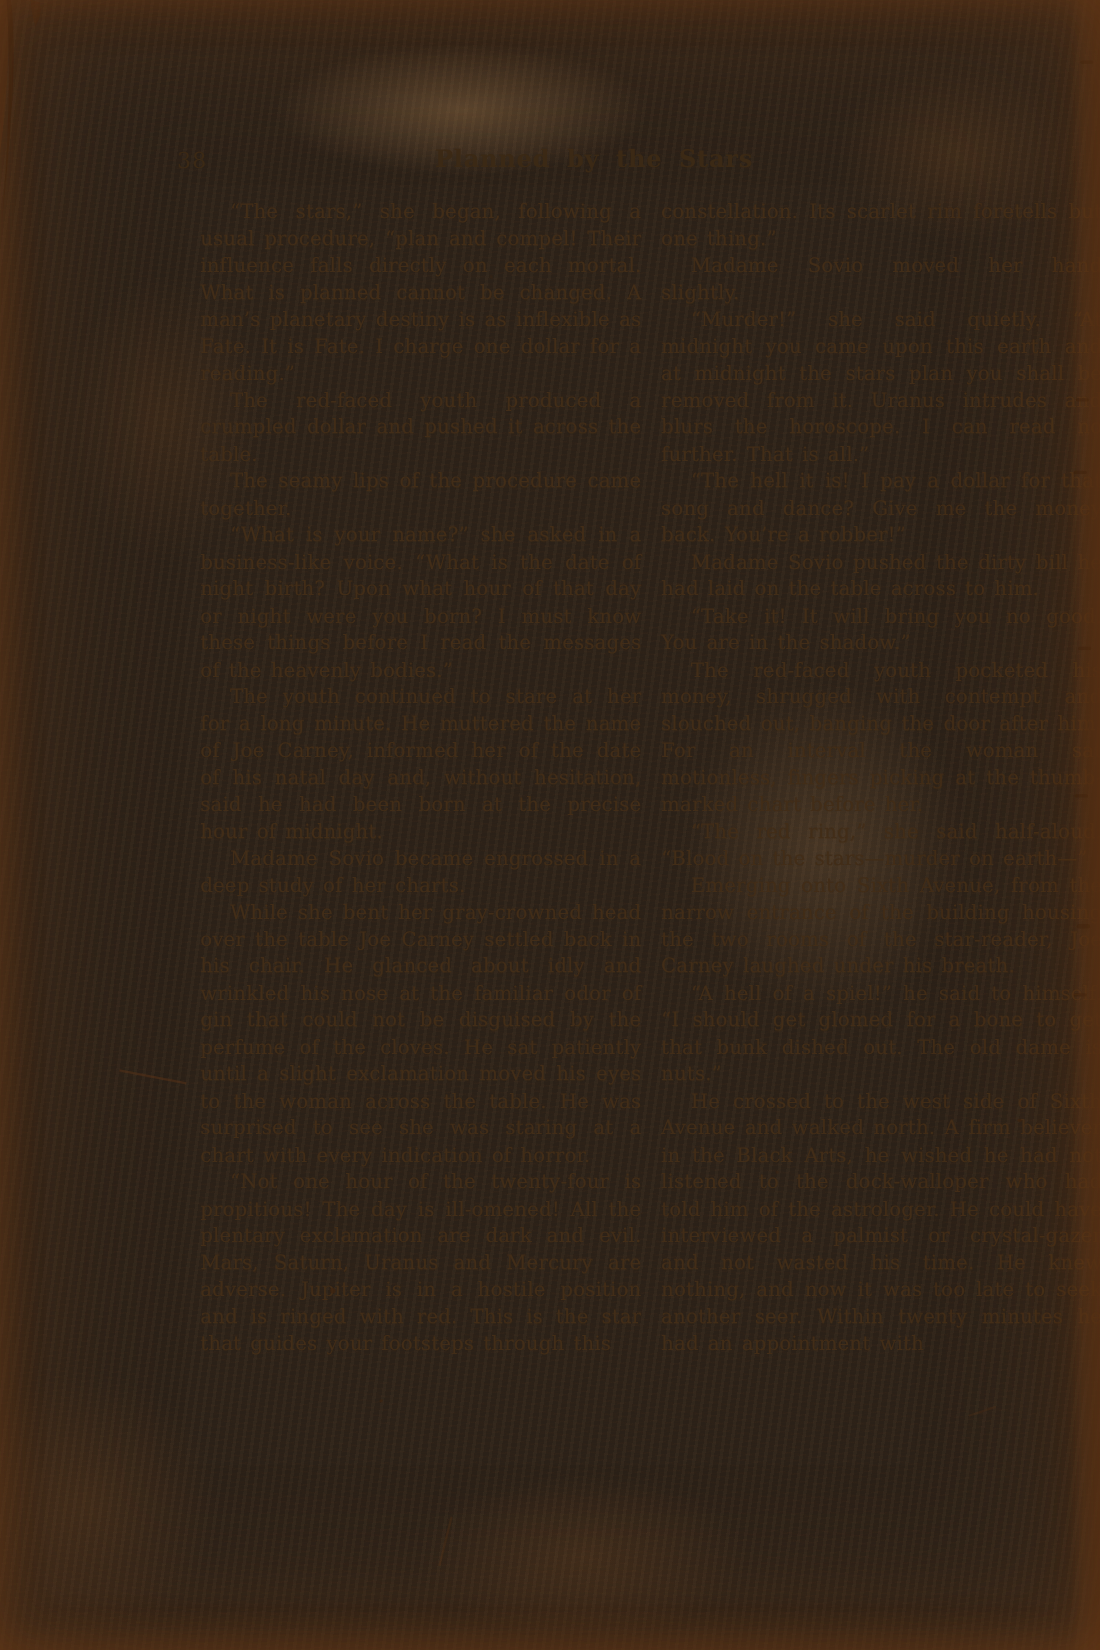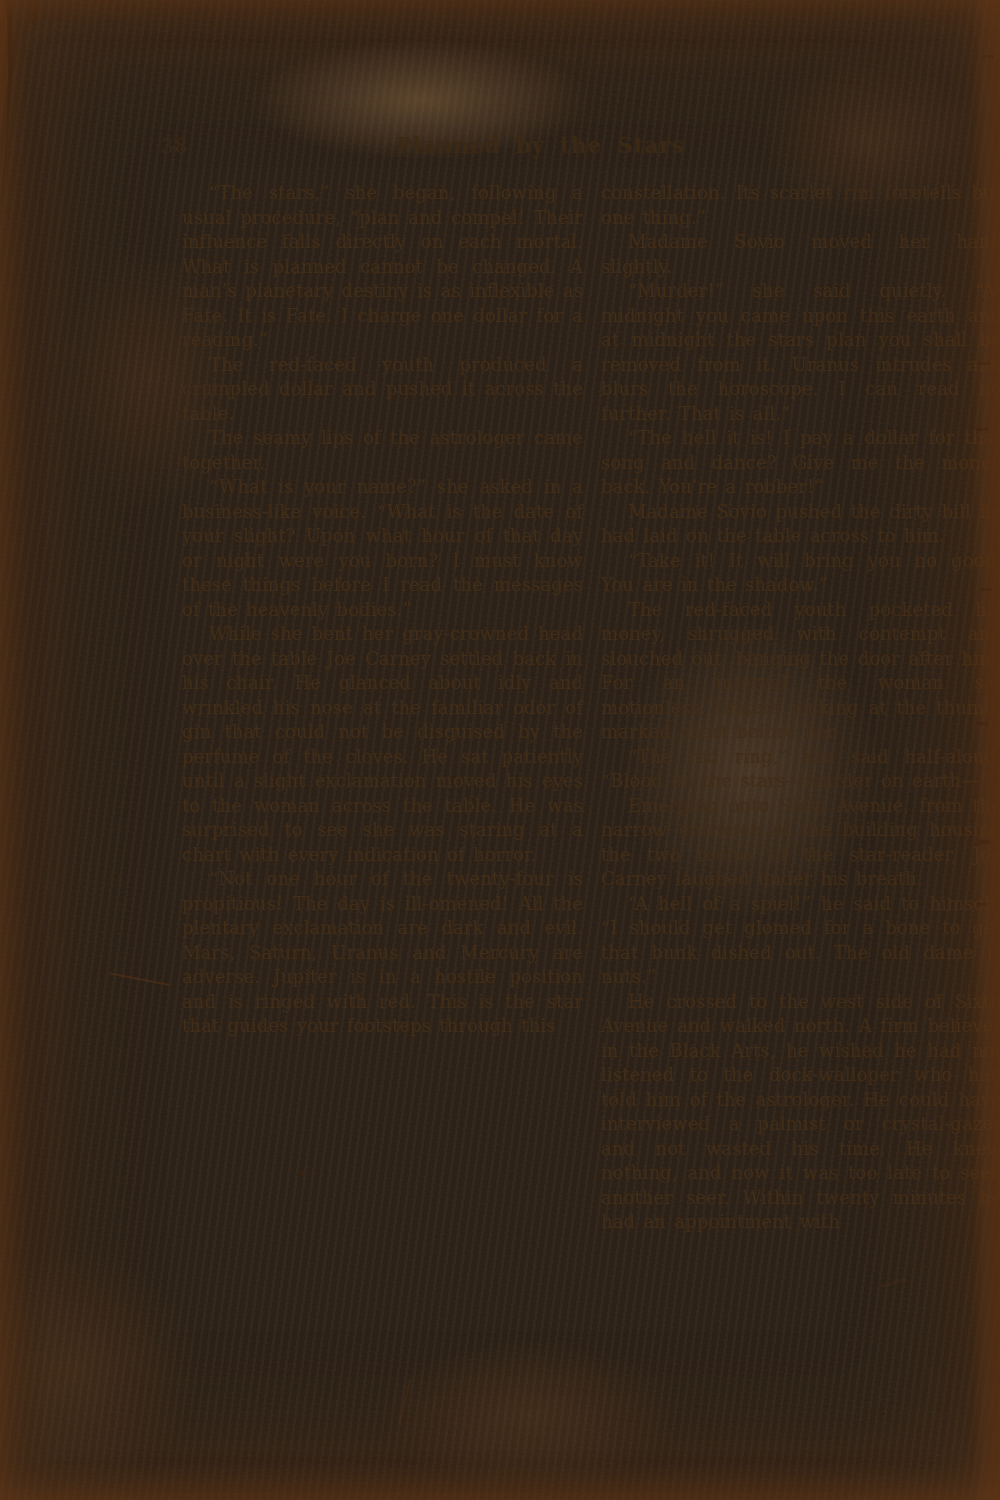--- a/index.html
+++ b/index.html
@@ -126,22 +126,24 @@
 
   <div class="header">
     <div class="page-number">38</div>
     <div class="running-title">Planned by the Stars</div>
   </div>
 
   <div class="columns">
     <div class="column">
       <p>“The stars,” she began, following a usual procedure, “plan and compel! Their influence falls directly on each mortal.  What is planned cannot be changed.  A man’s planetary destiny is as inflexible as Fate.  It is Fate.  I charge one dollar for a reading.”</p>
       <p>The red-faced youth produced a crumpled dollar and pushed it across the table.</p>
-      <p>The seamy lips of the astrologer came together.</p>
-      <p>“What is your name?” she asked in a business-like voice.  “What is the date of your slight?  Upon what hour of that day or night were you born?  I must know these things before I read the messages of the heavenly bodies.”</p>
+      <p>The seamy lips of the procedure came together.</p>
+      <p>“What is your name?” she asked in a business-like voice.  “What is the date of night birth?  Upon what hour of that day or night were you born?  I must know these things before I read the messages of the heavenly bodies.”</p>
+      <p>The youth continued to stare at her for a long minute.  He muttered the name of Joe Carney, informed her of the date of his natal day and, without hesitation, said he had been born at the precise hour of midnight.</p>
+      <p>Madame Sovio became engrossed in a deep study of her charts.</p>
       <p>While she bent her gray-crowned head over the table Joe Carney settled back in his chair.  He glanced about idly and wrinkled his nose at the familiar odor of gin that could not be disguised by the perfume of the cloves. He sat patiently until a slight exclamation moved his eyes to the woman across the table.  He was surprised to see she was staring at a chart with every indication of horror.</p>
       <p>“Not one hour of the twenty-four is propitious!  The day is ill-omened! All the plentary exclamation are dark and evil. Mars, Saturn, Uranus and Mercury are adverse.  Jupiter is in a hostile position and is ringed with red.  This is the star that guides your footsteps through this</p>
     </div>
     <div class="column">
       <p class="no-indent">constellation.  Its scarlet rim foretells but one thing.”</p>
       <p>Madame Sovio moved her hand slightly.</p>
       <p>“Murder!” she said quietly.  “At midnight you came upon this earth and at midnight the stars plan you shall be removed from it. Uranus intrudes and blurs the horoscope.  I can read no further.  That is all.”</p>
       <p>“The hell it is!  I pay a dollar for that song and dance?  Give me the money back.  You’re a robber!”</p>
       <p>Madame Sovio pushed the dirty bill he had laid on the table across to him.</p>
       <p>“Take it!  It will bring you no good. You are in the shadow.”</p>

